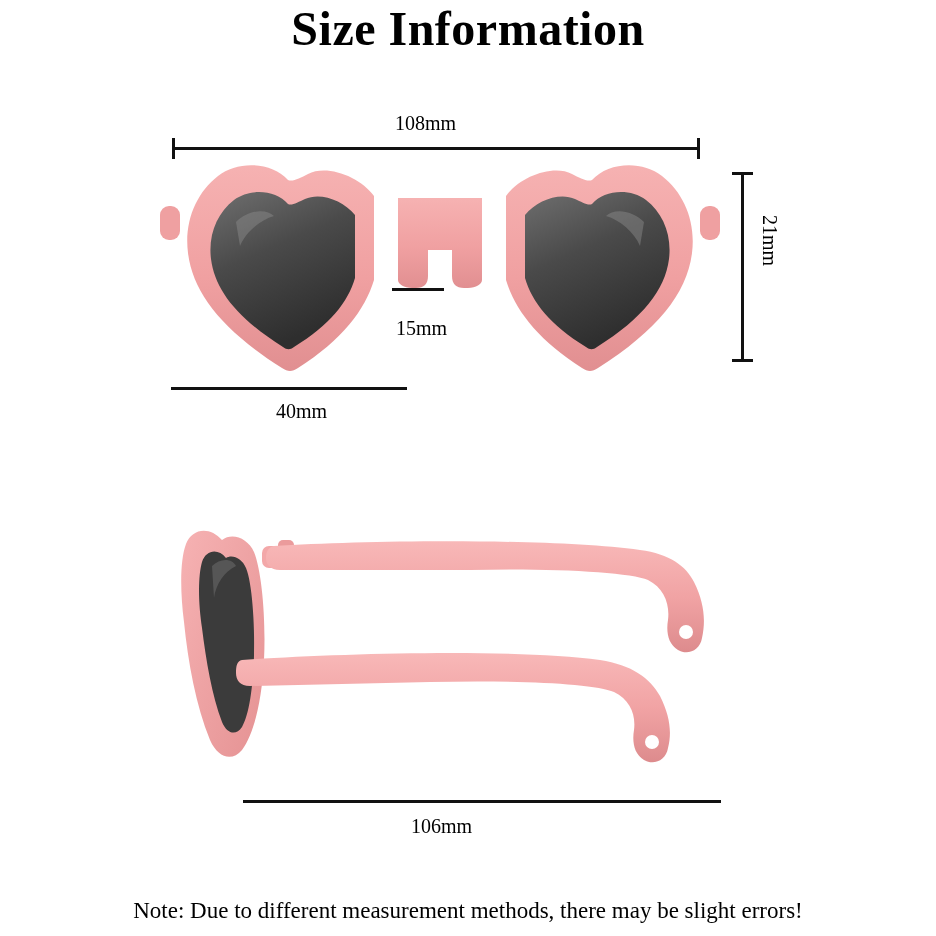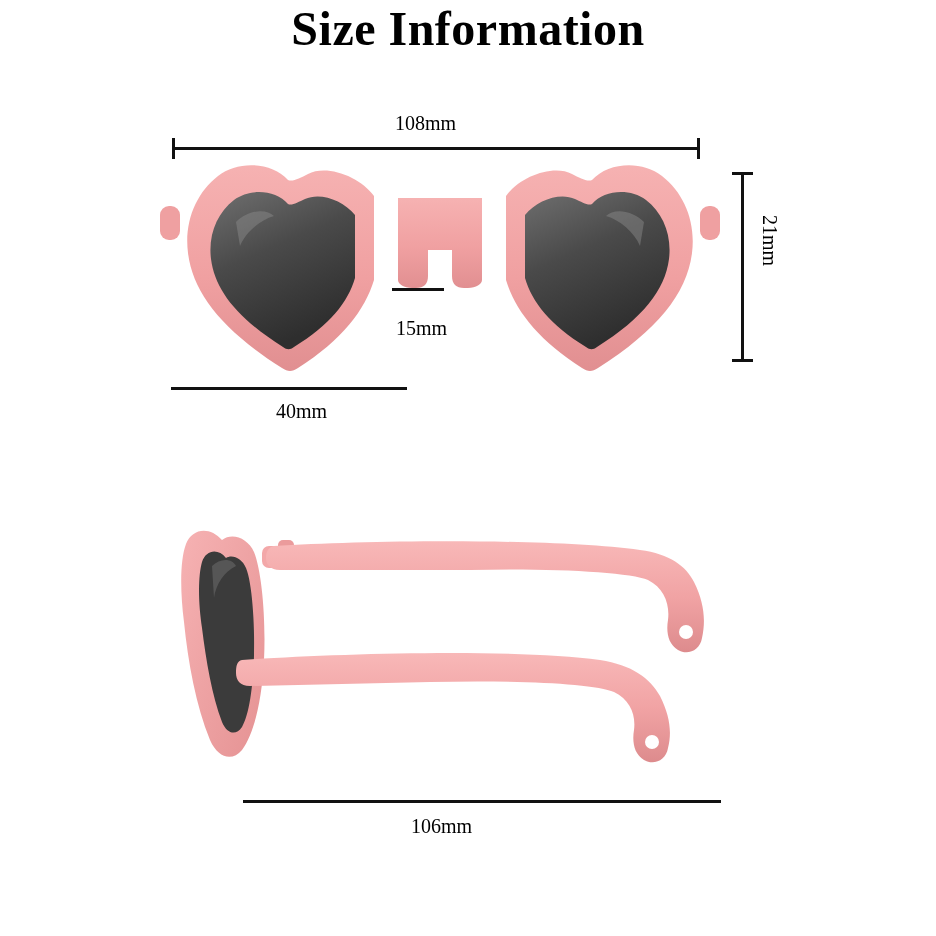--- a/index.html
+++ b/index.html
@@ -274,14 +274,15 @@
                  C70,176 66,170 66,163
                  C66,156 67,151 72,150 Z" fill="url(#templeGrad)"></path>
         <circle cx="482" cy="232" r="7" fill="#ffffff"></circle>
       </g>
     </svg>
   </div>
 
   <div class="rule-h no-caps" style="left:243px; top:800px; width:478px;"></div>
   <div class="dim-label" style="left:411px; top:815px;text-align:center;">106mm</div>
 
+  <div class="note">Note: Due to different measurement methods, there may be slight errors!</div>
 
 </div>
 
 </body></html>

